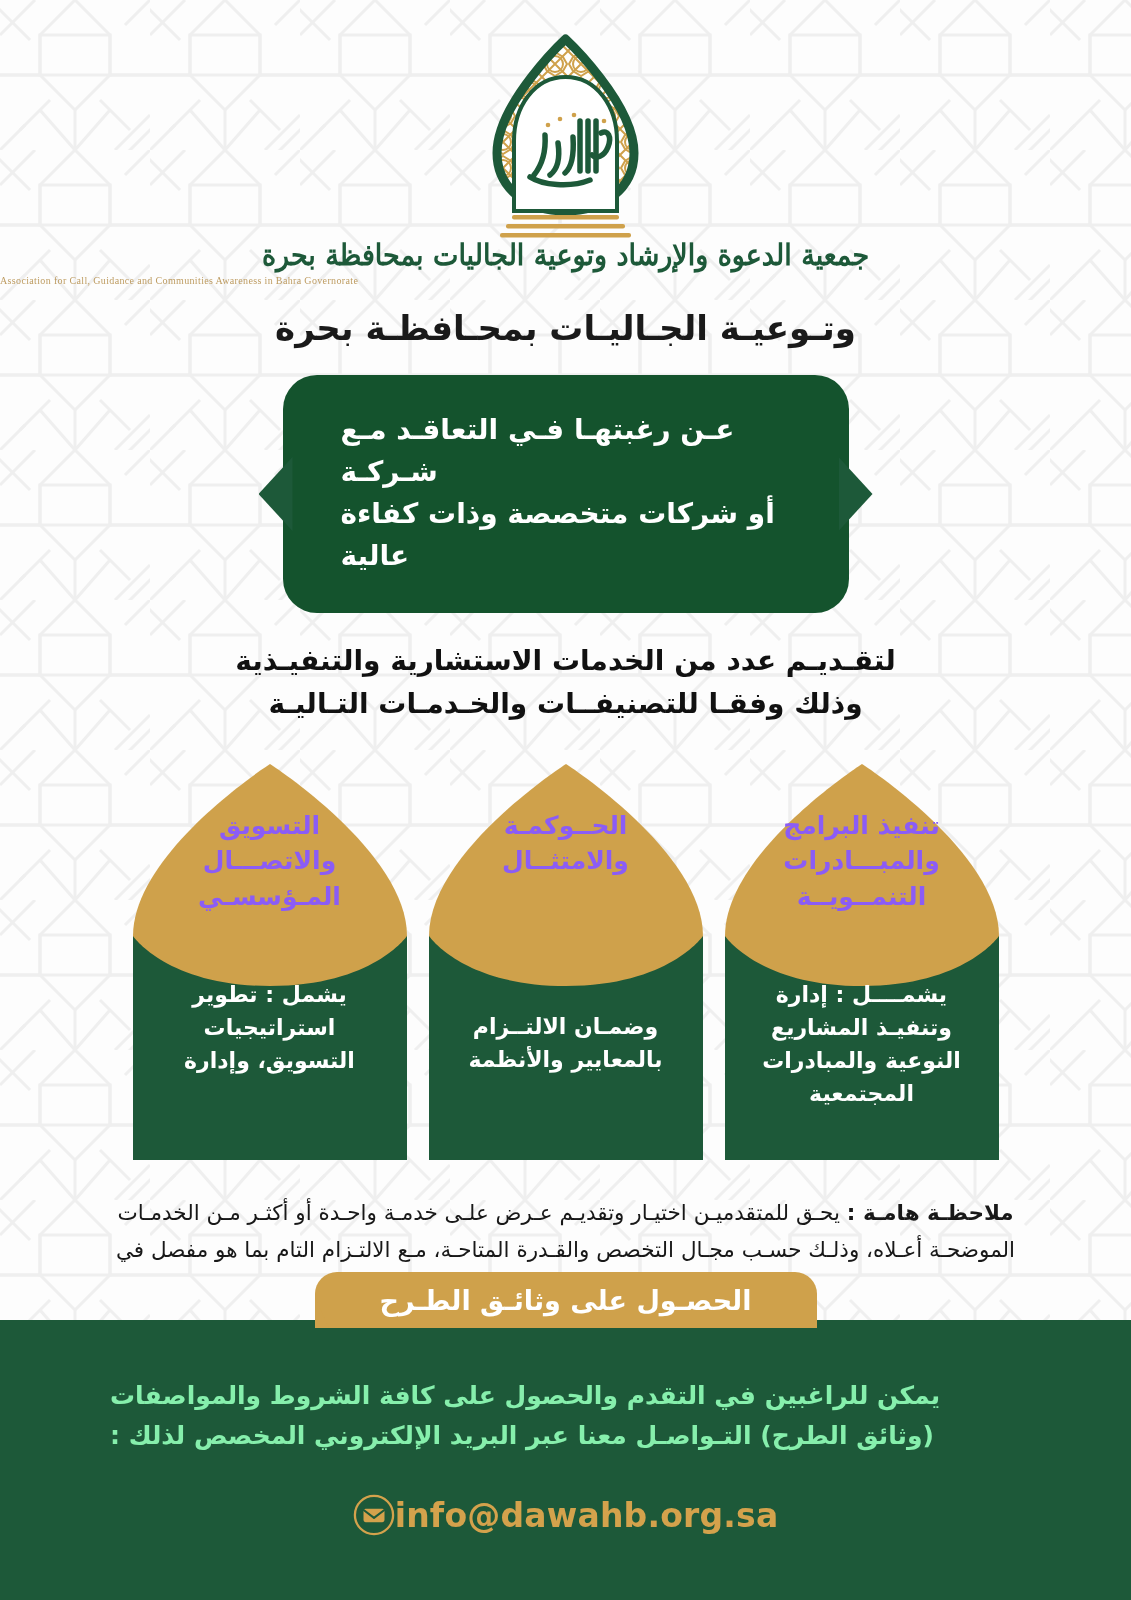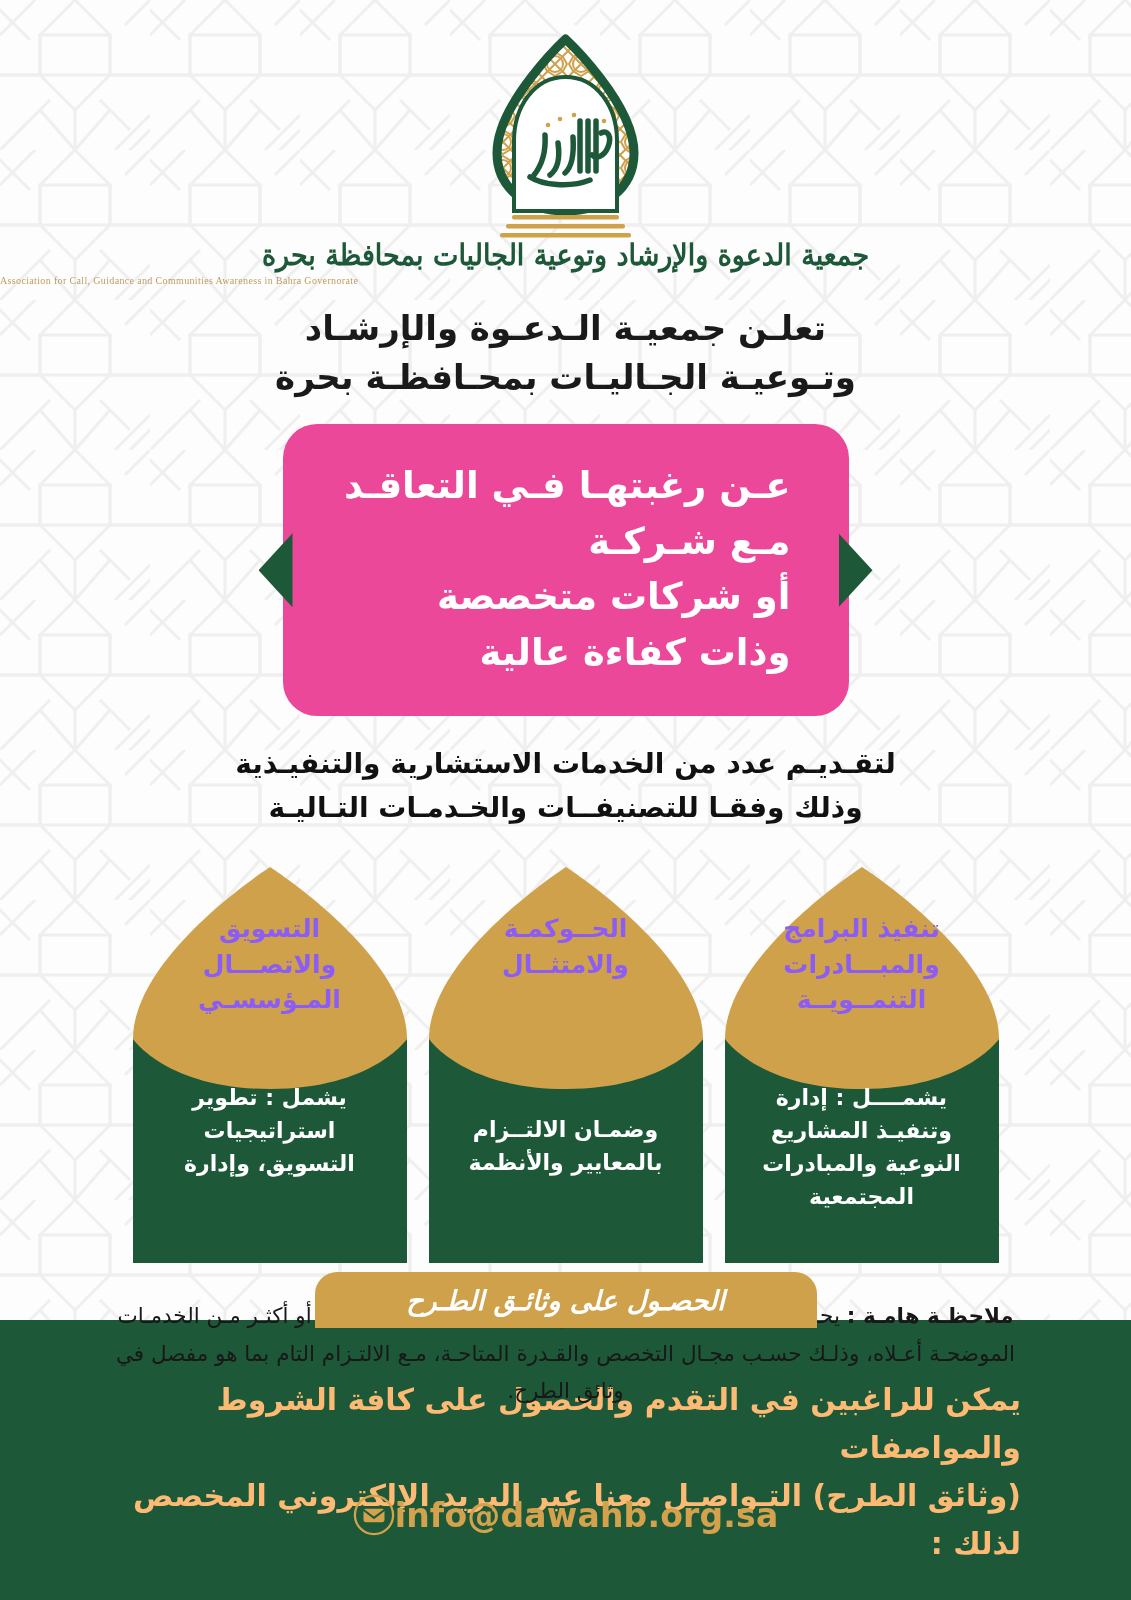--- a/index.html
+++ b/index.html
@@ -70,24 +70,24 @@
     width:760px;
     letter-spacing:.5px;
   }
   .headline .ln{display:block;}
 
   
   .green-banner{
     position:relative;
     width:566px;
     margin:22px auto 0;
-    background:#ec4899;
+    background:#14532d;
     color:#ffffff;
-    text-align:right;
-    font-size:37px;
+    text-align:left;
+    font-size:28px;
     font-weight:700;
     line-height:1.5;
     padding:34px 58px 36px;
     box-sizing:border-box;
     border-radius:34px;
   }
   .green-banner::before,
   .green-banner::after{
     content:"";
     position:absolute;
@@ -186,41 +186,40 @@
     z-index:1;
   }
   .gold-banner{
     position:absolute;
     left:50%;
     transform:translateX(-50%);
     bottom:272px;
     width:502px;
     height:56px;
     z-index:3;
-    font-style:italic;
   }
   .gold-banner svg{position:absolute;inset:0;width:100%;height:100%;}
   .gold-banner span{
     position:absolute;
     inset:0;
     display:flex;
     align-items:center;
     justify-content:center;
     color:#ffffff;
     font-size:27px;
     font-weight:700;
     letter-spacing:.4px;
   }
   .bottom-text{
     position:absolute;
     left:0;right:0;
     top:56px;
-    text-align:right;
-    color:#fdba74;
-    font-size:30px;
+    text-align:left;
+    color:#86efac;
+    font-size:25px;
     font-weight:700;
     line-height:1.6;
     padding:0 110px;
     box-sizing:border-box;
   }
   .bottom-text .ln{display:block;}
   .email-row{
     position:absolute;
     left:0;right:0;
     top:174px;
@@ -341,21 +340,20 @@
           <rect x="74" y="190" width="107" height="4.5" rx="2"></rect>
           <rect x="68" y="199" width="119" height="4.5" rx="2"></rect>
           <rect x="62" y="208" width="131" height="4.5" rx="2"></rect>
         </g>
       </svg>
       <span class="logo-ar-name">جمعية الدعوة والإرشاد وتوعية الجاليات بمحافظة بحرة</span>
       <span class="logo-en-name">Association for Call, Guidance and Communities Awareness in Bahra Governorate</span>
     </div>
 
     <div class="headline">
-      <span class="ln">تعلـن جمعيـة الـدعـوة والإرشـاد</span>
       <span class="ln">وتـوعيـة الجـاليـات بمحـافظـة بحرة</span>
     </div>
 
     <div class="green-banner">
       <span class="ln">عـن رغبتهـا فـي التعاقـد مـع شـركـة</span>
       <span class="ln">أو شركات متخصصة وذات كفاءة عالية</span>
     </div>
 
     <div class="subheadline">
       <span class="ln">لتقـديـم عدد من الخدمات الاستشارية والتنفيـذية</span>

